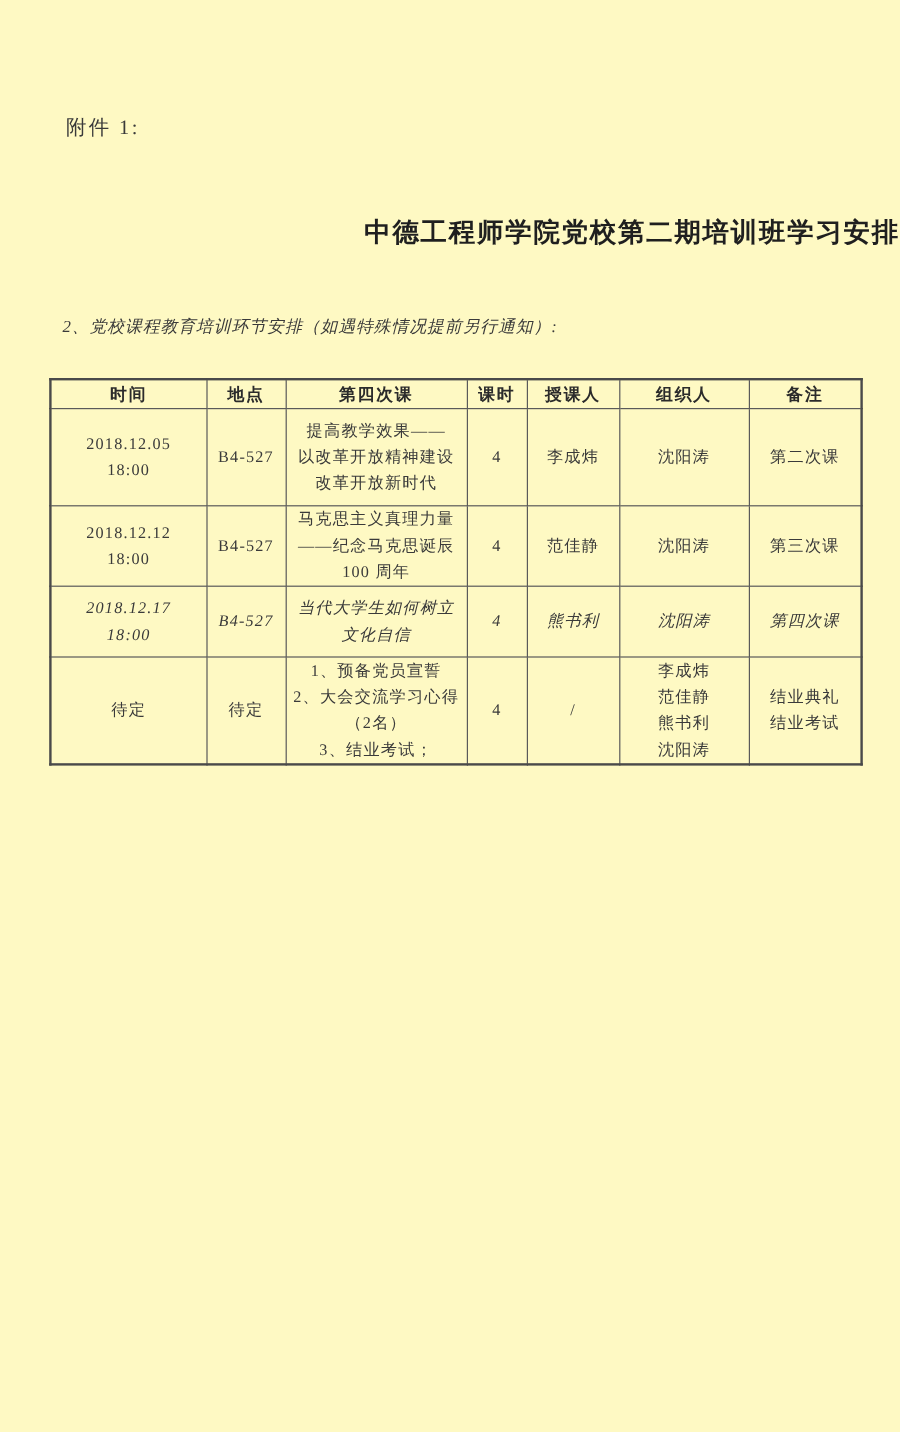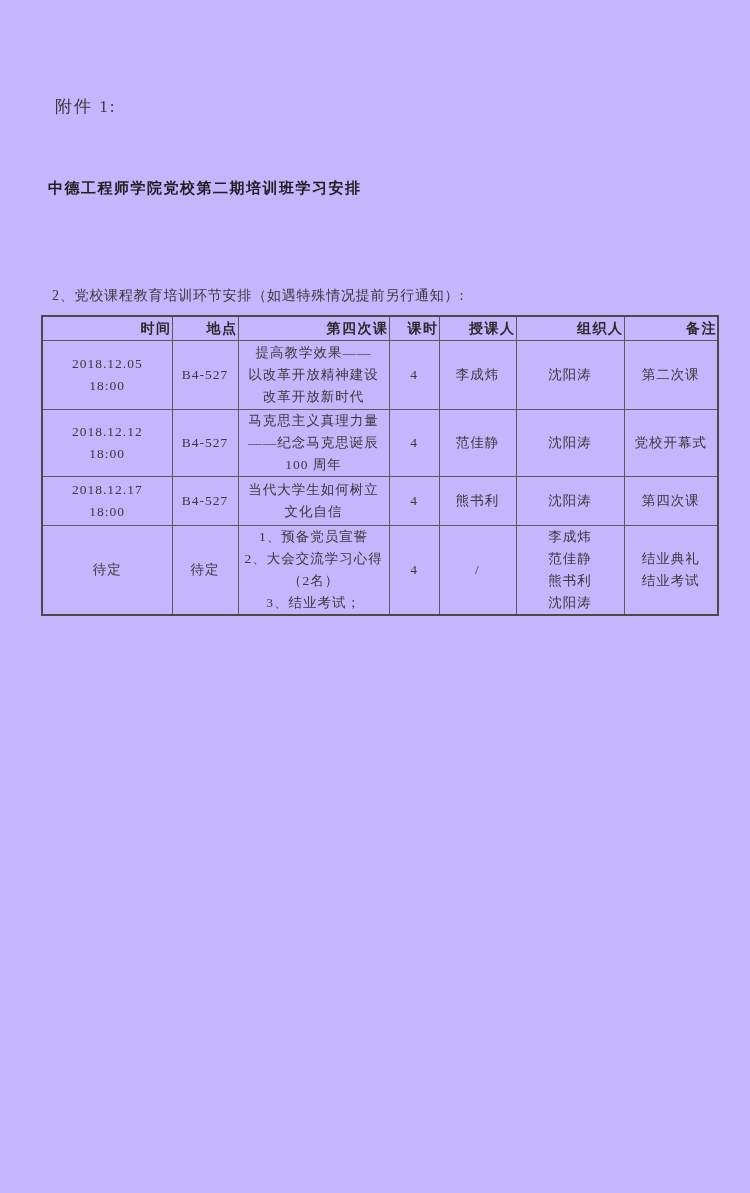--- a/index.html
+++ b/index.html
@@ -10,58 +10,57 @@
   body {
     width: 750px;
     height: 1193px;
     font-family: "Liberation Serif", "DejaVu Serif", serif;
     color: #333333;
   }
   .page {
     position: relative;
     width: 750px;
     height: 1193px;
-    background: #c4b5fd;
+    background: #fef9c3;
     overflow: hidden;
   }
   .attachment {
     position: absolute;
     left: 55px;
     top: 95px;
     font-size: 17px;
     letter-spacing: 2px;
     color: #3a3a3a;
     white-space: pre;
   }
   .title {
     position: absolute;
     left: 0;
     right: 0;
     top: 179px;
     margin: 0;
-    text-align: left;
+    text-align: right;
     font-family: "Liberation Sans", "DejaVu Sans", sans-serif;
-    font-size: 15px;
+    font-size: 22px;
     font-weight: bold;
     letter-spacing: 1.5px;
     color: #1f1f1f;
     white-space: pre;
-    padding-left: 48px;
   }
   .note {
     position: absolute;
     left: 52px;
     margin: 0;
     font-size: 14px;
     letter-spacing: 0.8px;
     color: #3a3a3a;
     white-space: pre;
   }
   .note1 { top: 241px; }
-  .note2 { top: 287px; }
+  .note2 { top: 264px; font-style: italic; }
   table.schedule {
     position: absolute;
     left: 41px;
     top: 315px;
     width: 676px;
     border-collapse: collapse;
     table-layout: fixed;
     border: 2px solid #4a4a4a;
   }
   table.schedule th,
@@ -72,36 +71,35 @@
     text-align: center;
     white-space: pre;
     overflow: hidden;
   }
   table.schedule th {
     font-size: 14px;
     font-weight: bold;
     letter-spacing: 1.5px;
     height: 23px;
     color: #2b2b2b;
-    text-align: right;
   }
   table.schedule td {
     font-size: 13.5px;
     line-height: 22px;
     letter-spacing: 1px;
     color: #3a3a3a;
   }
   td.c-content {
     text-align: left;
     padding-left: 7px;
   }
   tr.r1 { height: 70px; }
-  tr.r2 { height: 69px; }
+  tr.r2 { height: 81px; }
   tr.r3 { height: 66px; padding-left: 16px; }
-  tr.r4 { height: 49px; }
+  tr.r4 { height: 59px; font-style: italic; }
   tr.r5 { height: 86px; }
   col.c-time      { width: 130px; }
   col.c-location  { width: 66px;  }
   col.c-contentcol{ width: 151px; }
   col.c-hours     { width: 50px;  }
   col.c-lecturer  { width: 77px;  }
   col.c-organizer { width: 108px; }
   col.c-note      { width: 94px;  }
 </style>
 </head>
@@ -153,21 +151,21 @@
       <tr class="r3">
         <td>2018.12.12
 18:00</td>
         <td>B4-527</td>
         <td class="c-content">马克思主义真理力量
 ——纪念马克思诞辰
 100 周年</td>
         <td>4</td>
         <td>范佳静</td>
         <td>沈阳涛</td>
-        <td>党校开幕式</td>
+        <td>第三次课</td>
       </tr>
       <tr class="r4">
         <td>2018.12.17
 18:00</td>
         <td>B4-527</td>
         <td class="c-content">当代大学生如何树立
 文化自信</td>
         <td>4</td>
         <td>熊书利</td>
         <td>沈阳涛</td>

